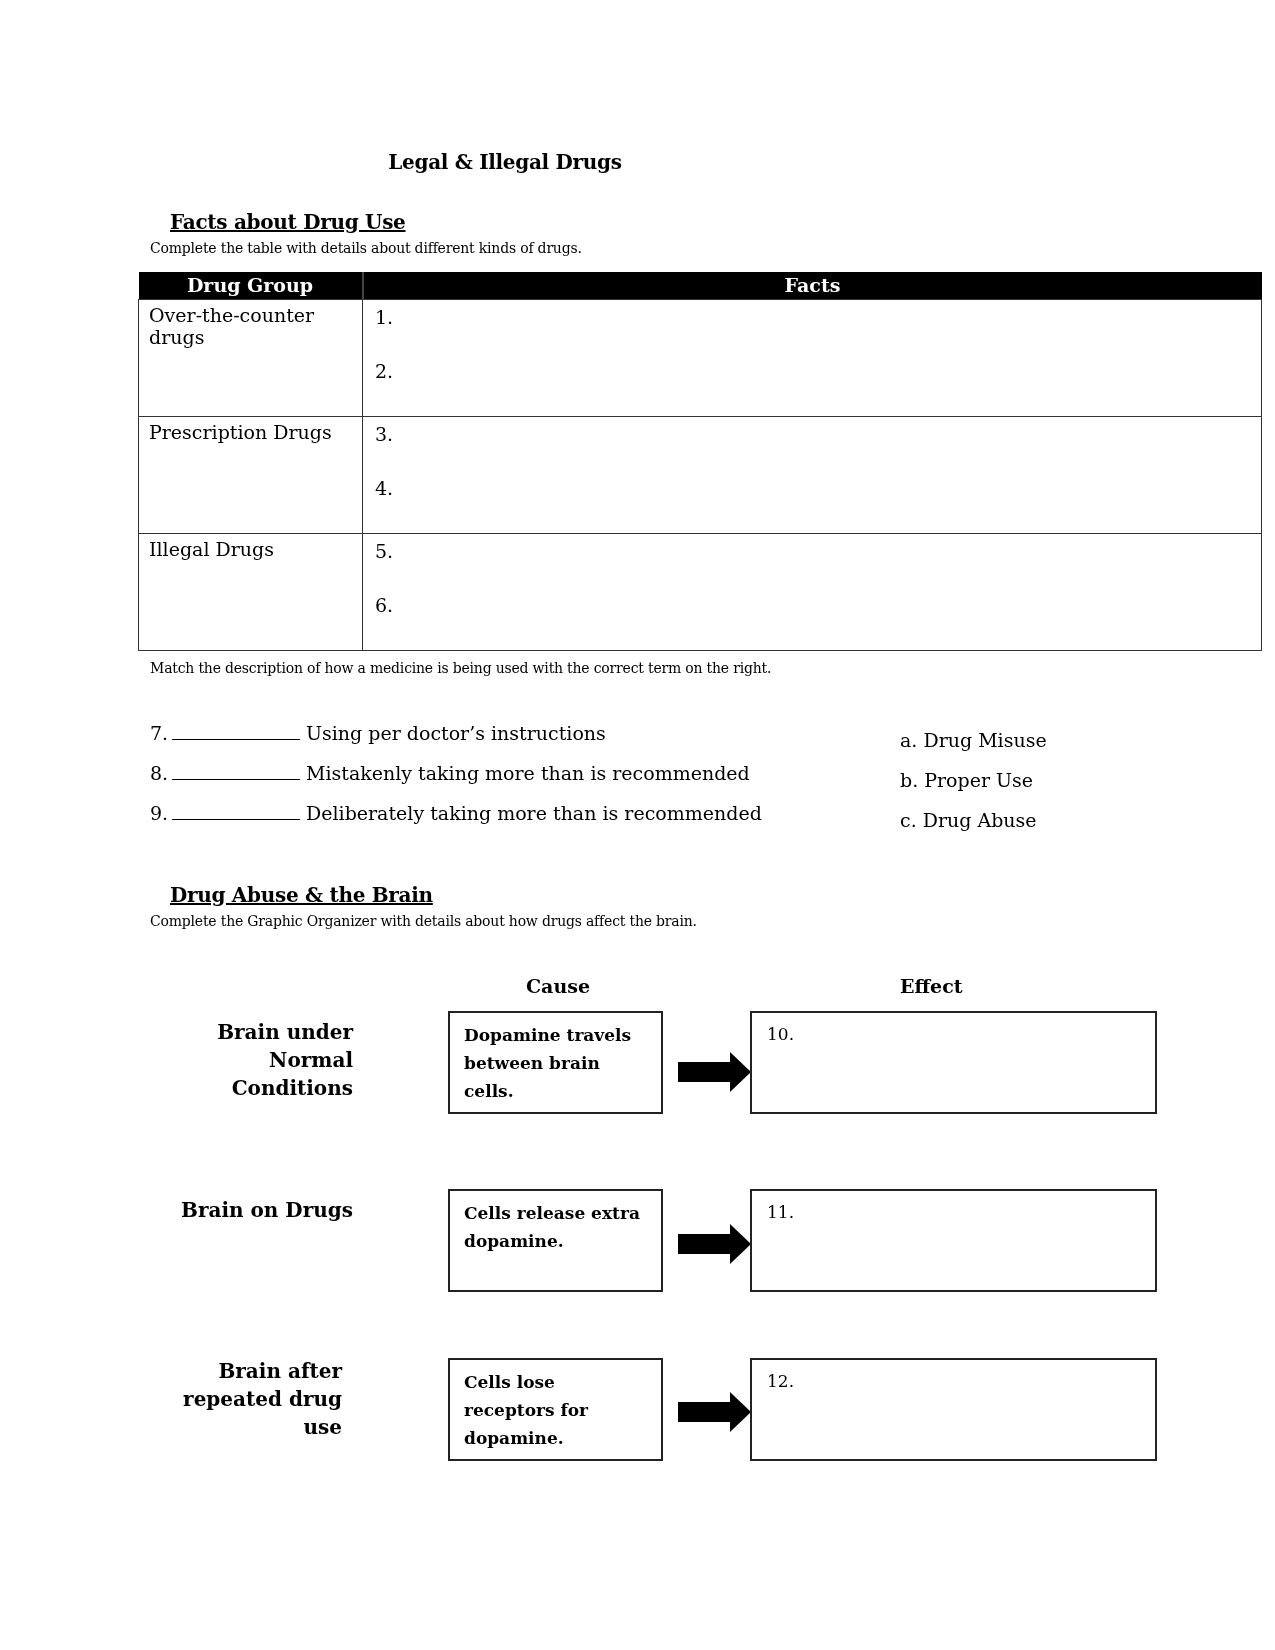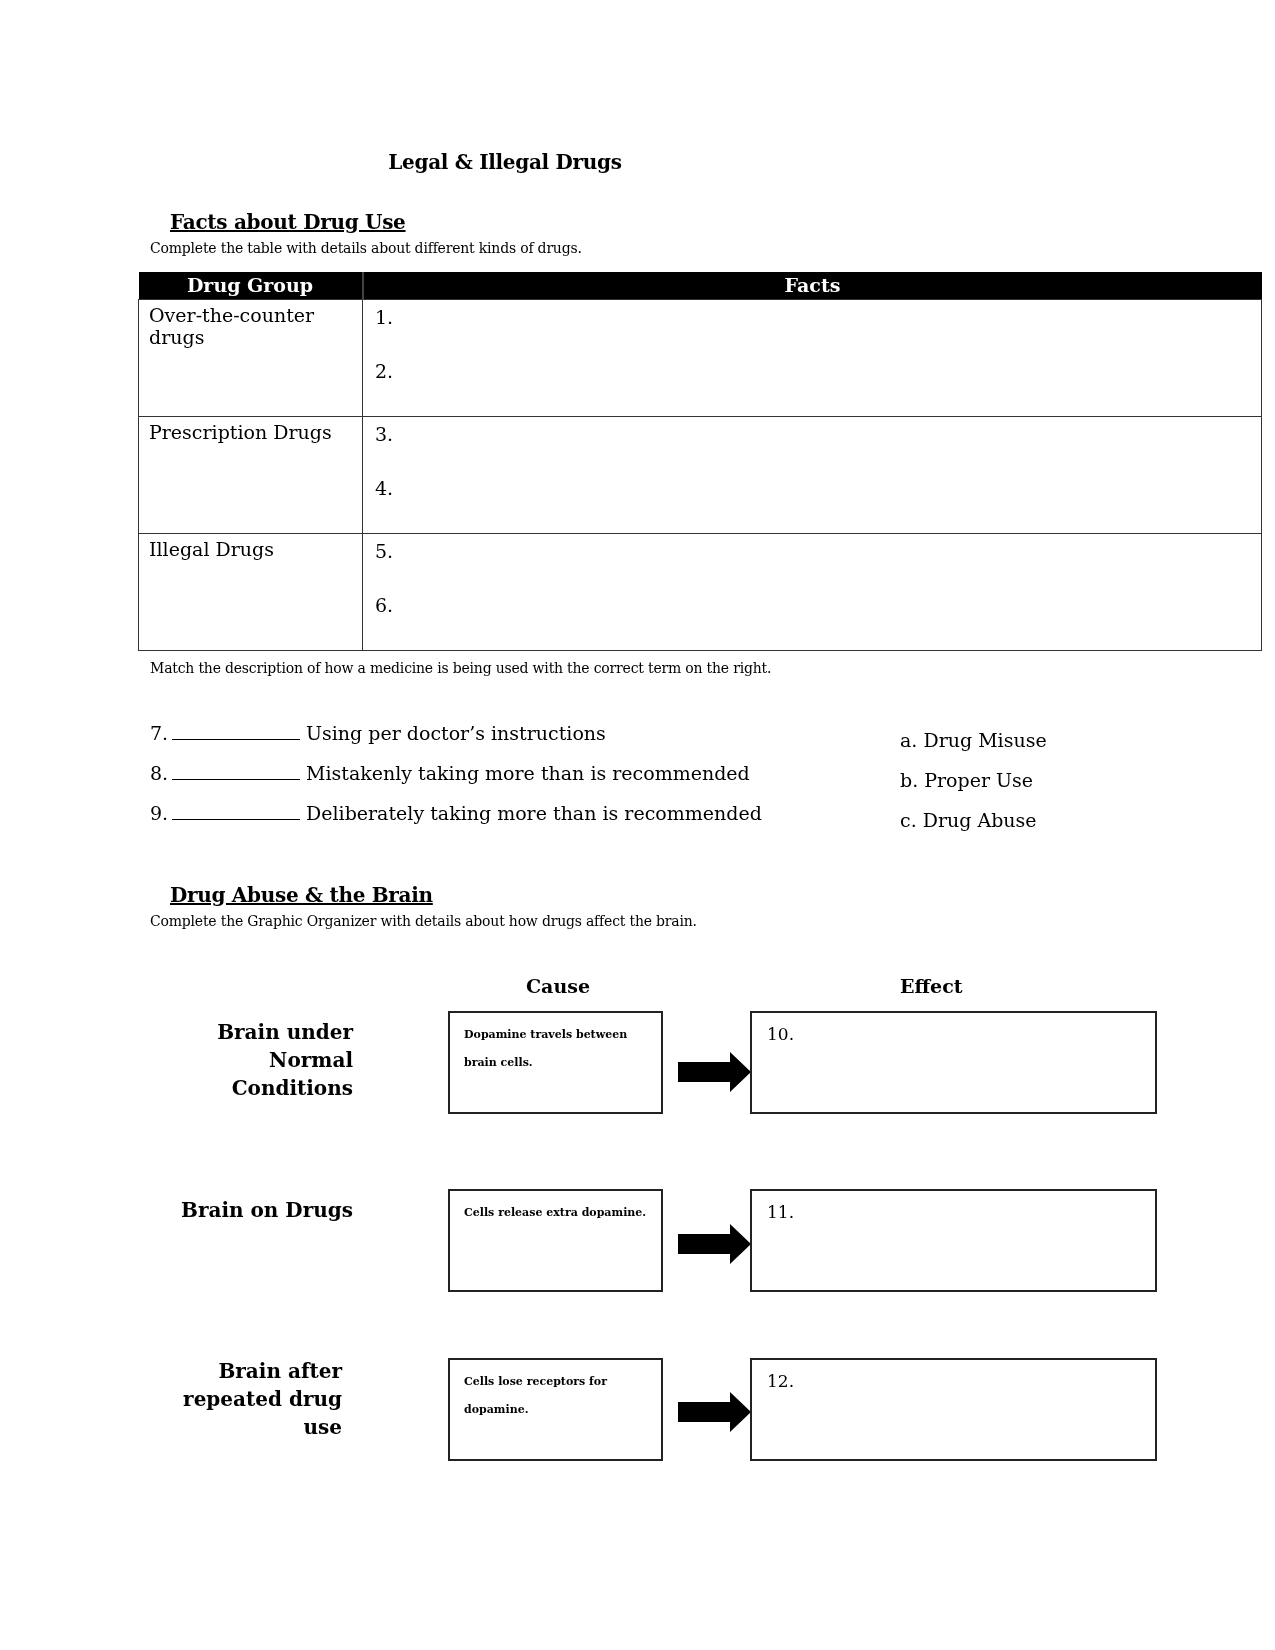--- a/index.html
+++ b/index.html
@@ -21,21 +21,21 @@
 
   
   .match-row { left: 150px; font-size: 19px; }
   .match-row .num { display: inline-block; width: 22px; }
   .match-row .blank { display: inline-block; width: 128px; border-bottom: 1.5px solid #000; height: 18px; vertical-align: baseline; margin-right: 6px; }
   .term { left: 900px; font-size: 19px; margin-top: 8px; }
 
   
   .col-head { font-weight: bold; font-size: 19px; }
   .row-label { font-weight: bold; font-size: 20px; text-align: right; line-height: 28px; }
-  .cause-box { border: 2px solid #222; background: #fff; width: 215px; height: 103px; box-sizing: border-box; padding: 8px 14px; font-weight: bold; font-size: 11px; line-height: 28px; }
+  .cause-box { border: 2px solid #222; background: #fff; width: 215px; height: 103px; box-sizing: border-box; padding: 8px 14px; font-weight: bold; font-size: 17px; line-height: 28px; }
   .effect-box { border: 2px solid #222; background: #fff; width: 407px; height: 103px; box-sizing: border-box; padding: 8px 15px; font-size: 17px; line-height: 26px; }
   .arrow { width: 73px; height: 40px; }
 </style>
 </head>
 <body>
 
 <div class="abs title">Legal &amp; Illegal Drugs</div>
 
 <div class="abs heading" style="left:150px; top:210px;">Facts about Drug Use</div>
 <div class="abs body-text" style="left:150px; top:240px;">Complete the table with details about different kinds of drugs.</div>

